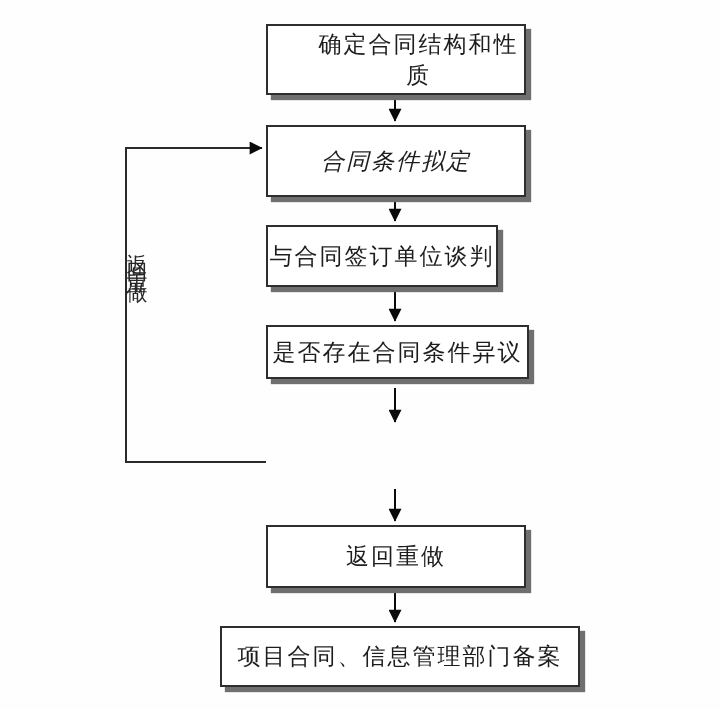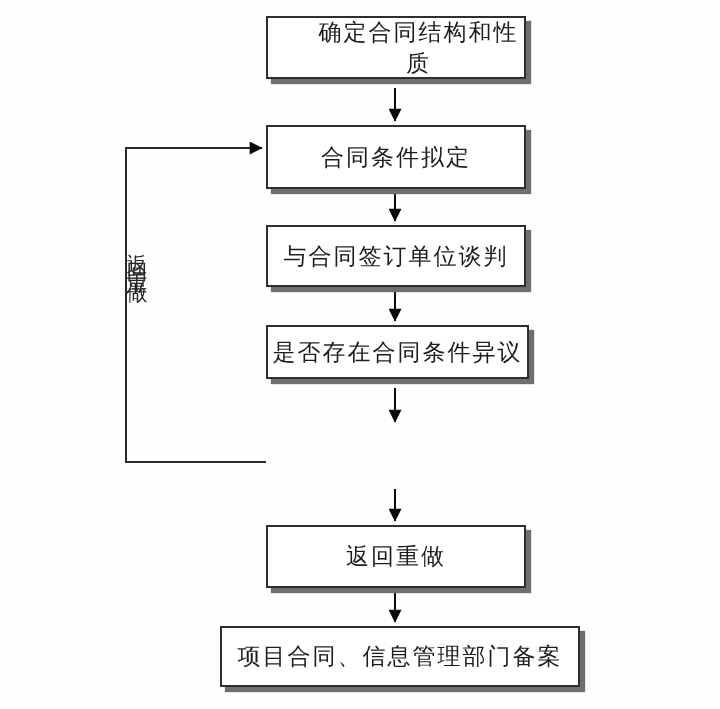--- a/index.html
+++ b/index.html
@@ -66,29 +66,29 @@
     <line x1="395" y1="88" x2="395" y2="121" stroke="#0a0a0a" stroke-width="2" marker-end="url(#ah)"></line>
     <line x1="395" y1="188" x2="395" y2="221" stroke="#0a0a0a" stroke-width="2" marker-end="url(#ah)"></line>
     <line x1="395" y1="288" x2="395" y2="321" stroke="#0a0a0a" stroke-width="2" marker-end="url(#ah)"></line>
     <line x1="395" y1="388" x2="395" y2="422" stroke="#0a0a0a" stroke-width="2" marker-end="url(#ah)"></line>
     <line x1="395" y1="489" x2="395" y2="521" stroke="#0a0a0a" stroke-width="2" marker-end="url(#ah)"></line>
     <line x1="395" y1="589" x2="395" y2="622" stroke="#0a0a0a" stroke-width="2" marker-end="url(#ah)"></line>
 
     <path d="M 266 462 L 126 462 L 126 148 L 262 148" fill="none" stroke="#2a2a2a" stroke-width="2" marker-end="url(#ah)"></path>
   </svg>
 
-  <div class="node" style="left:266px; top:16px;  width:260px; height:63px;padding-left:45px;">
+  <div class="node" style="left:266px; top:24px;  width:260px; height:71px;padding-left:45px;">
     <span>确定合同结构和性质</span>
   </div>
 
-  <div class="node" style="left:266px; top:125px; width:260px; height:64px;">
+  <div class="node" style="left:266px; top:125px; width:260px; height:72px;font-style:italic;">
     <span>合同条件拟定</span>
   </div>
 
-  <div class="node" style="left:266px; top:225px; width:260px; height:62px;">
+  <div class="node" style="left:266px; top:225px; width:232px; height:62px;">
     <span>与合同签订单位谈判</span>
   </div>
 
   <div class="node" style="left:266px; top:325px; width:263px; height:54px;">
     <span>是否存在合同条件异议</span>
   </div>
 
 
   <div class="node" style="left:266px; top:525px; width:260px; height:63px;">
     <span>返回重做</span>

